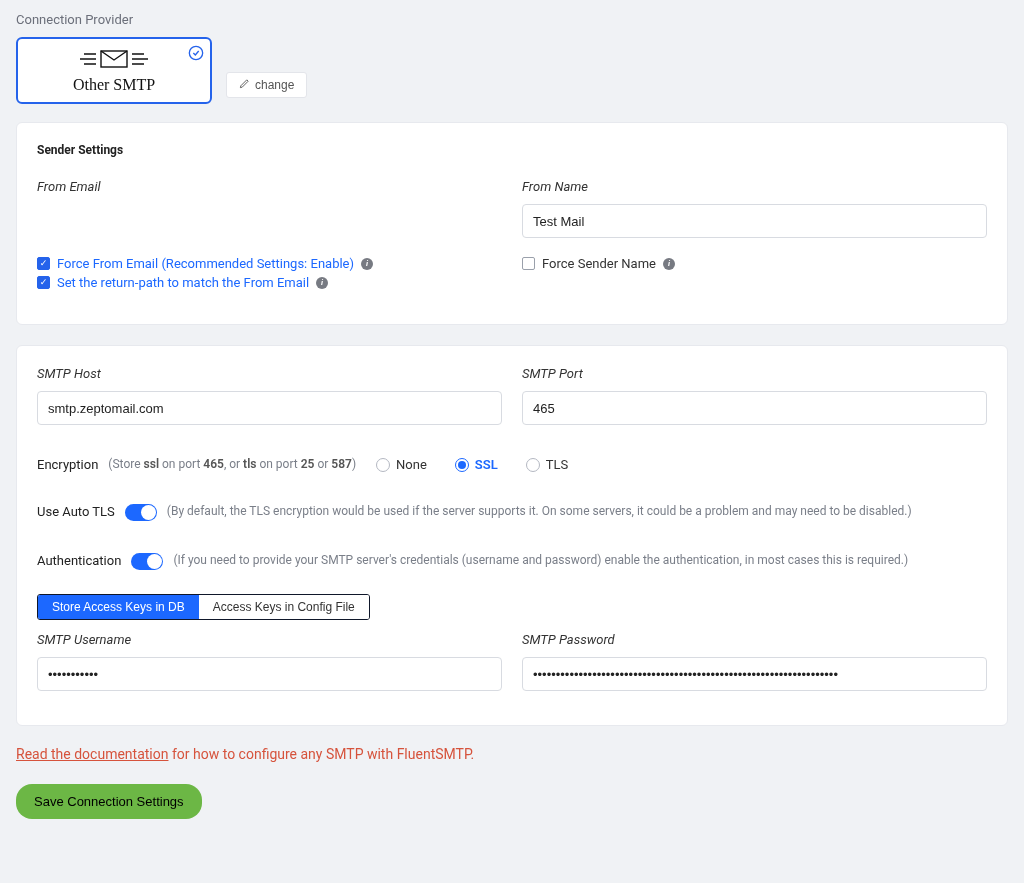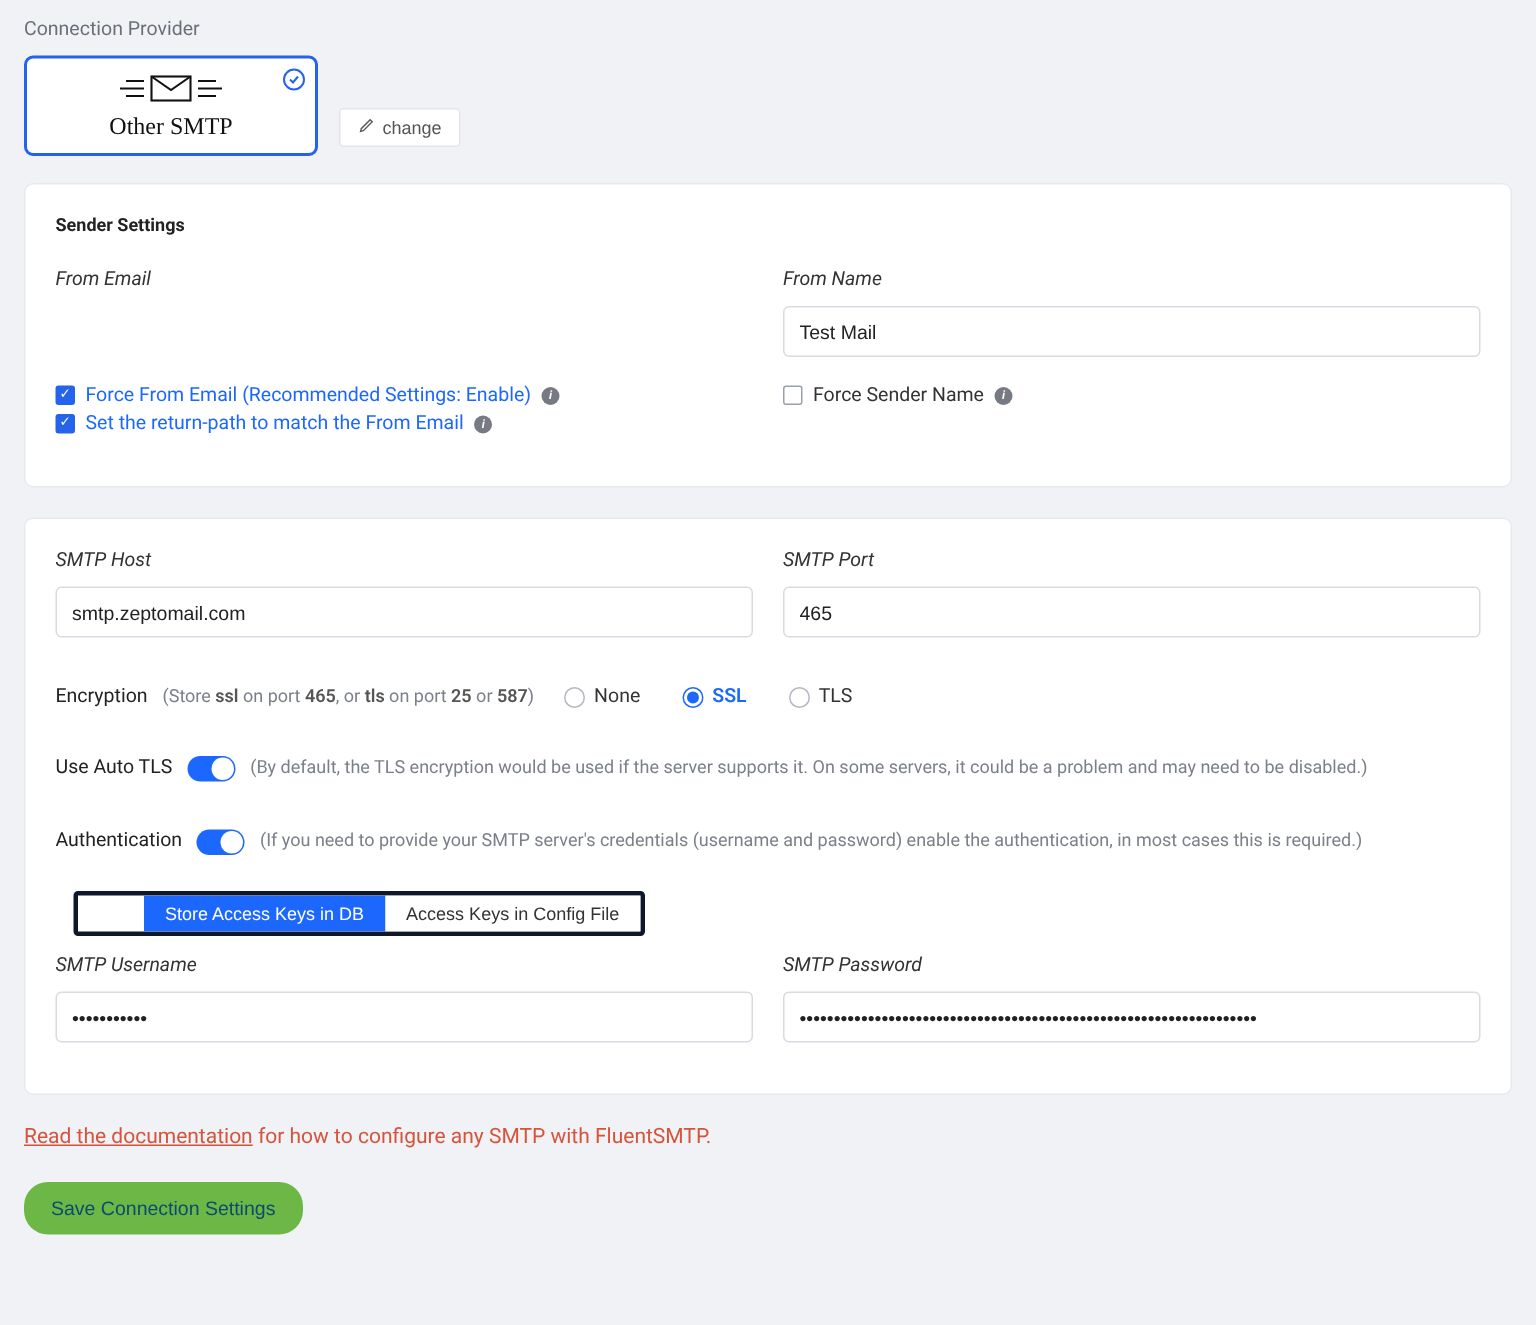--- a/index.html
+++ b/index.html
@@ -225,26 +225,25 @@
       position: absolute;
       right: 1px;
       top: 1px;
       width: 15px;
       height: 15px;
       background: #fff;
       border-radius: 50%;
     }
     .btn-group {
       display: flex;
-      border: 3px solid #0f172a;
+      border: 1px solid #0f172a;
       border-radius: 3px;
       overflow: hidden;
       width: fit-content;
-      margin: 24px 0 12px 12px;
-      padding-left: 44px;
+      margin: 24px 0 12px 0;
     }
     .btn-seg {
       padding: 5px 14px;
       font-size: 12px;
       background: #fff;
       color: #333;
       border: none;
       cursor: pointer;
     }
     .btn-seg.active {
@@ -257,21 +256,21 @@
     }
     .doc-link {
       color: #d6533c;
       text-decoration: underline;
     }
     .doc-text {
       color: #d6533c;
     }
     .save-btn {
       background: #6cb745;
-      color: #0c4a6e;
+      color: #000000;
       border: none;
       border-radius: 16px;
       padding: 10px 18px;
       font-size: 13px;
       cursor: pointer;
     }
     .smtp-top-row {
       margin-top: 0;
     }
   </style>

